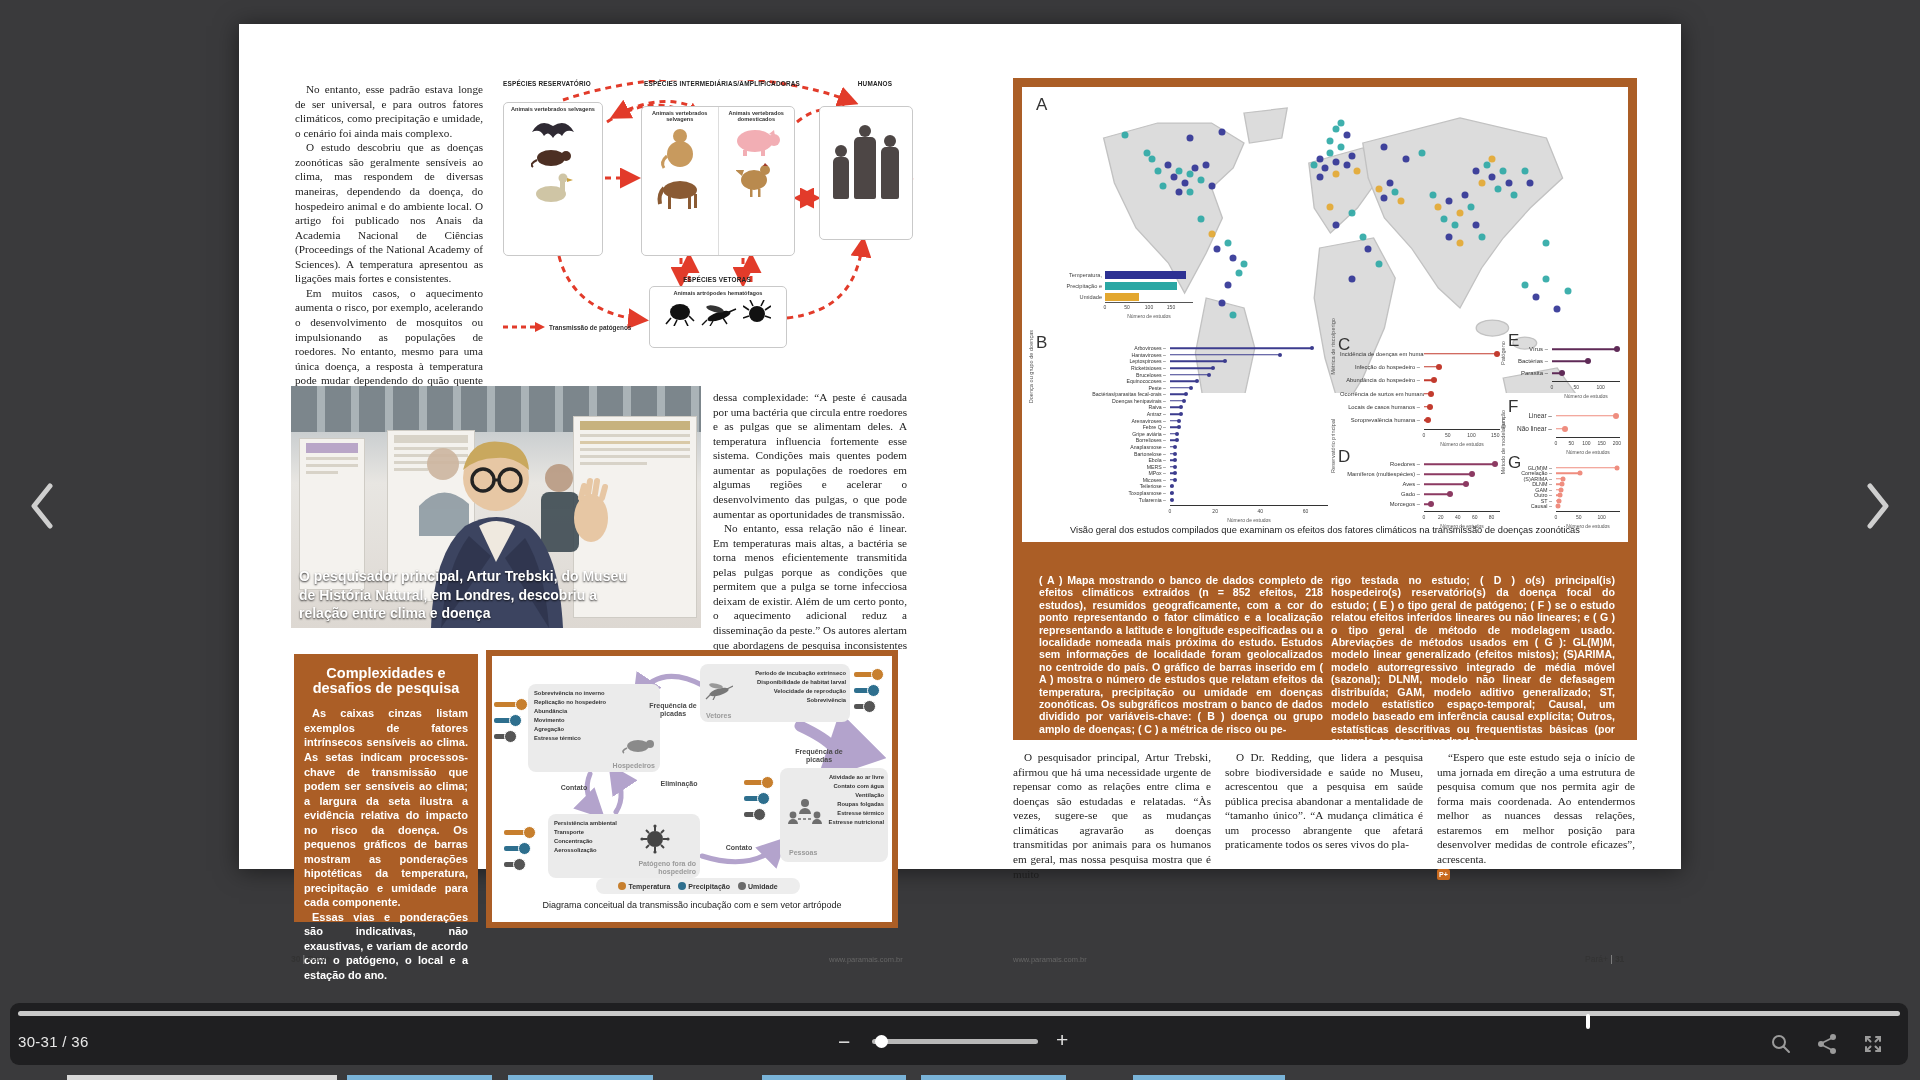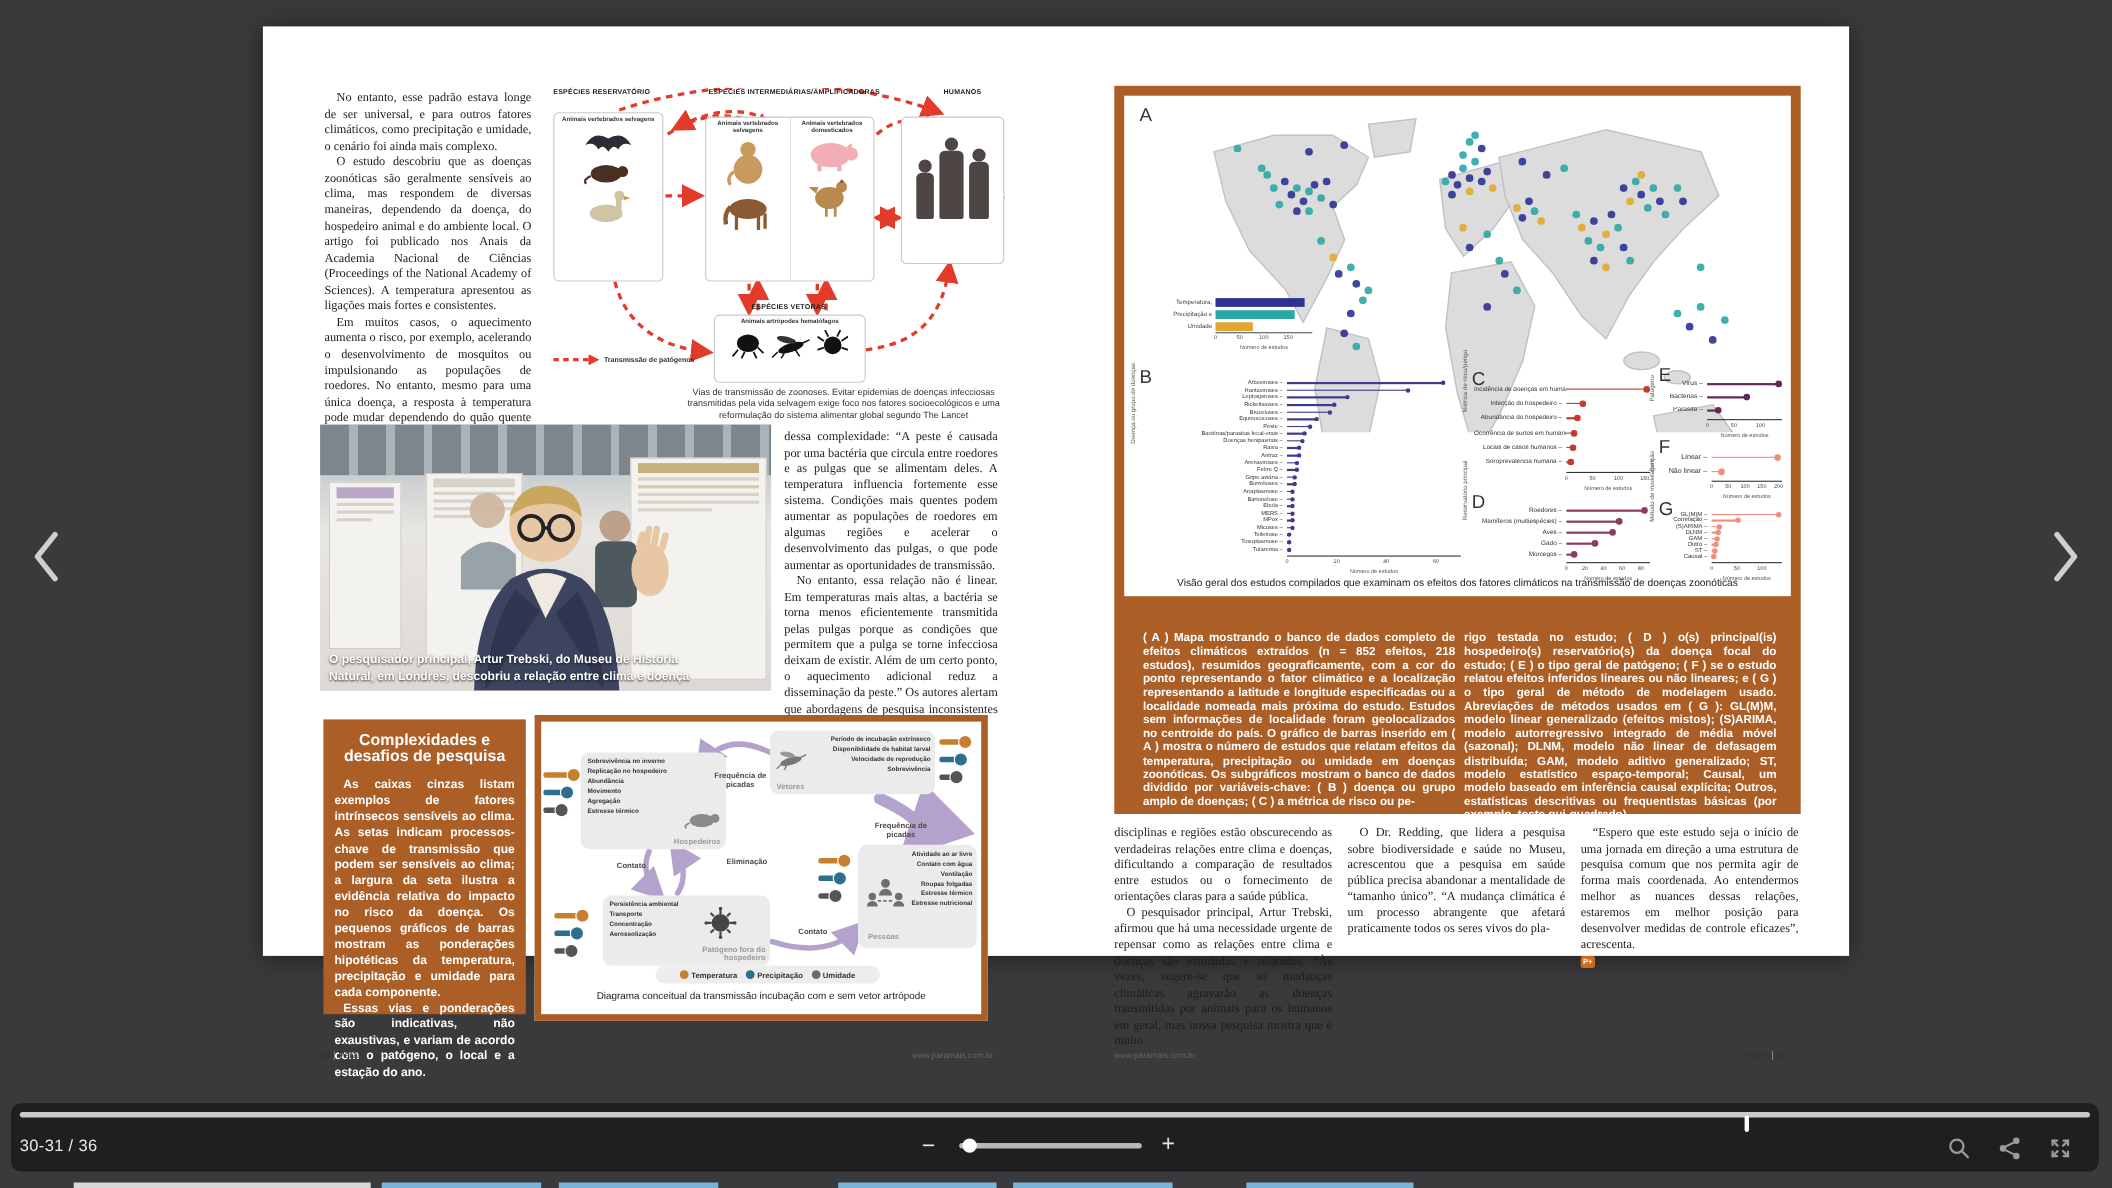--- a/index.html
+++ b/index.html
@@ -25,21 +25,21 @@
   .tlegend{position:absolute;display:flex;align-items:center;gap:4px;font-size:6.4px;font-weight:bold;color:#333;}
   .humans{display:flex;align-items:flex-end;justify-content:center;gap:5px;height:78px;margin-top:14px;}
   .person{position:relative;background:#4d4645;border-radius:5px 5px 2px 2px;}
   .person:before{content:"";position:absolute;left:50%;top:-12px;transform:translateX(-50%);
                  width:12px;height:12px;border-radius:50%;background:#4d4645;}
   
   .photo{position:absolute;left:52px;top:362px;width:410px;height:242px;overflow:hidden;
          background:linear-gradient(180deg,#9aa3a8 0%,#c9cdcf 18%,#e8e6e2 40%,#ddd8d2 100%);}
   .photo .poster{position:absolute;background:#f4f2ee;border:1px solid #cfccc5;}
   .photo .pline{height:3px;background:#d8d3c8;margin:4px 6px;}
-  .photo .pcap{position:absolute;left:8px;bottom:6px;color:#fff;font-size:11px;line-height:1.3;
+  .photo .pcap{position:absolute;left:8px;bottom:6px;color:#fff;font-size:14px;line-height:1.3;
                font-weight:bold;text-shadow:0 1px 2px rgba(0,0,0,.8);width:330px;}
   
   .obox{position:absolute;left:55px;top:630px;width:184px;height:268px;background:#ab5e26;color:#fff;
         box-sizing:border-box;padding:12px 10px;}
   .obox h3{margin:0 0 10px;font-size:14.5px;line-height:1.05;text-align:center;font-weight:bold;}
   .obox p{margin:0;font-size:11px;font-weight:bold;line-height:1.32;text-align:justify;text-indent:8px;}
   
   .fbox{position:absolute;left:247px;top:626px;width:412px;height:278px;box-sizing:border-box;
         border:6px solid #ab5e26;background:#fff;}
   .fwrap{position:relative;width:100%;height:100%;}
@@ -241,21 +241,20 @@
       </div>
 
       <div class="tlegend" style="left:2px;top:242px;">
         <svg width="42" height="10">
             <line x1="0" y1="5" x2="32" y2="5" stroke="#e23b2a" stroke-width="3" stroke-dasharray="5 4"></line>
             <path d="M32,0 L42,5 L32,10 Z" fill="#e23b2a"></path>
           </svg>
         <span>Transmissão de patógenos</span>
       </div>
 
-      <div class="tcap" style="left:118px;top:272px;width:296px;">Vias de transmissão de zoonoses. Evitar epidemias de doenças infecciosas transmitidas pela vida selvagem exige foco nos fatores socioecológicos e uma reformulação do sistema alimentar global segundo The Lancet</div>
     </div>
 
     <div class="photo">
       <div style="position:absolute;left:0;top:0;width:100%;height:46px;background:repeating-linear-gradient(90deg,#7c868c 0 26px,#aab3b7 26px 34px);"></div>
       <div class="poster" style="left:8px;top:52px;width:64px;height:150px;">
           <div class="pline" style="background:#b9a6c8;height:10px;"></div>
           <div class="pline"></div>
           <div class="pline"></div>
           <div class="pline" style="width:50%;"></div>
         </div>
@@ -934,21 +933,20 @@
 
         <div class="figcap">Visão geral dos estudos compilados que examinam os efeitos dos fatores climáticos na transmissão de doenças zoonóticas</div>
       </div>
 
       <div class="figcols" style="left:26px;">( A ) Mapa mostrando o banco de dados completo de efeitos climáticos extraídos (n = 852 efeitos, 218 estudos), resumidos geograficamente, com a cor do ponto representando o fator climático e a localização representando a latitude e longitude especificadas ou a localidade nomeada mais próxima do estudo. Estudos sem informações de localidade foram geolocalizados no centroide do país. O gráfico de barras inserido em ( A ) mostra o número de estudos que relatam efeitos da temperatura, precipitação ou umidade em doenças zoonóticas. Os subgráficos mostram o banco de dados dividido por variáveis-chave: ( B ) doença ou grupo amplo de doenças; ( C ) a métrica de risco ou pe-</div>
       <div class="figcols" style="left:318px;">rigo testada no estudo; ( D ) o(s) principal(is) hospedeiro(s) reservatório(s) da doença focal do estudo; ( E ) o tipo geral de patógeno; ( F ) se o estudo relatou efeitos inferidos lineares ou não lineares; e ( G ) o tipo geral de método de modelagem usado. Abreviações de métodos usados em ( G ): GL(M)M, modelo linear generalizado (efeitos mistos); (S)ARIMA, modelo autorregressivo integrado de média móvel (sazonal); DLNM, modelo não linear de defasagem distribuída; GAM, modelo aditivo generalizado; ST, modelo estatístico espaço-temporal; Causal, um modelo baseado em inferência causal explícita; Outros, estatísticas descritivas ou frequentistas básicas (por exemplo, teste qui-quadrado)</div>
     </div>
 
     <div class="body3">
       <div class="bc">
-        <p style="text-indent:0;">disciplinas e regiões estão obscurecendo as verdadeiras relações entre clima e doenças, dificultando a comparação de resultados entre estudos ou o fornecimento de orientações claras para a saúde pública.</p>
         <p>O pesquisador principal, Artur Trebski, afirmou que há uma necessidade urgente de repensar como as relações entre clima e doenças são estudadas e relatadas. “Às vezes, sugere-se que as mudanças climáticas agravarão as doenças transmitidas por animais para os humanos em geral, mas nossa pesquisa mostra que é muito</p>
       </div>
       <div class="bc">
         <p>O Dr. Redding, que lidera a pesquisa sobre biodiversidade e saúde no Museu, acrescentou que a pesquisa em saúde pública precisa abandonar a mentalidade de “tamanho único”. “A mudança climática é um processo abrangente que afetará praticamente todos os seres vivos do pla-</p>
       </div>
       <div class="bc">
         <p>“Espero que este estudo seja o início de uma jornada em direção a uma estrutura de pesquisa comum que nos permita agir de forma mais coordenada. Ao entendermos melhor as nuances dessas relações, estaremos em melhor posição para desenvolver medidas de controle eficazes”, acrescenta.</p>
         <span class="pplus">P+</span>
       </div>
     </div>

